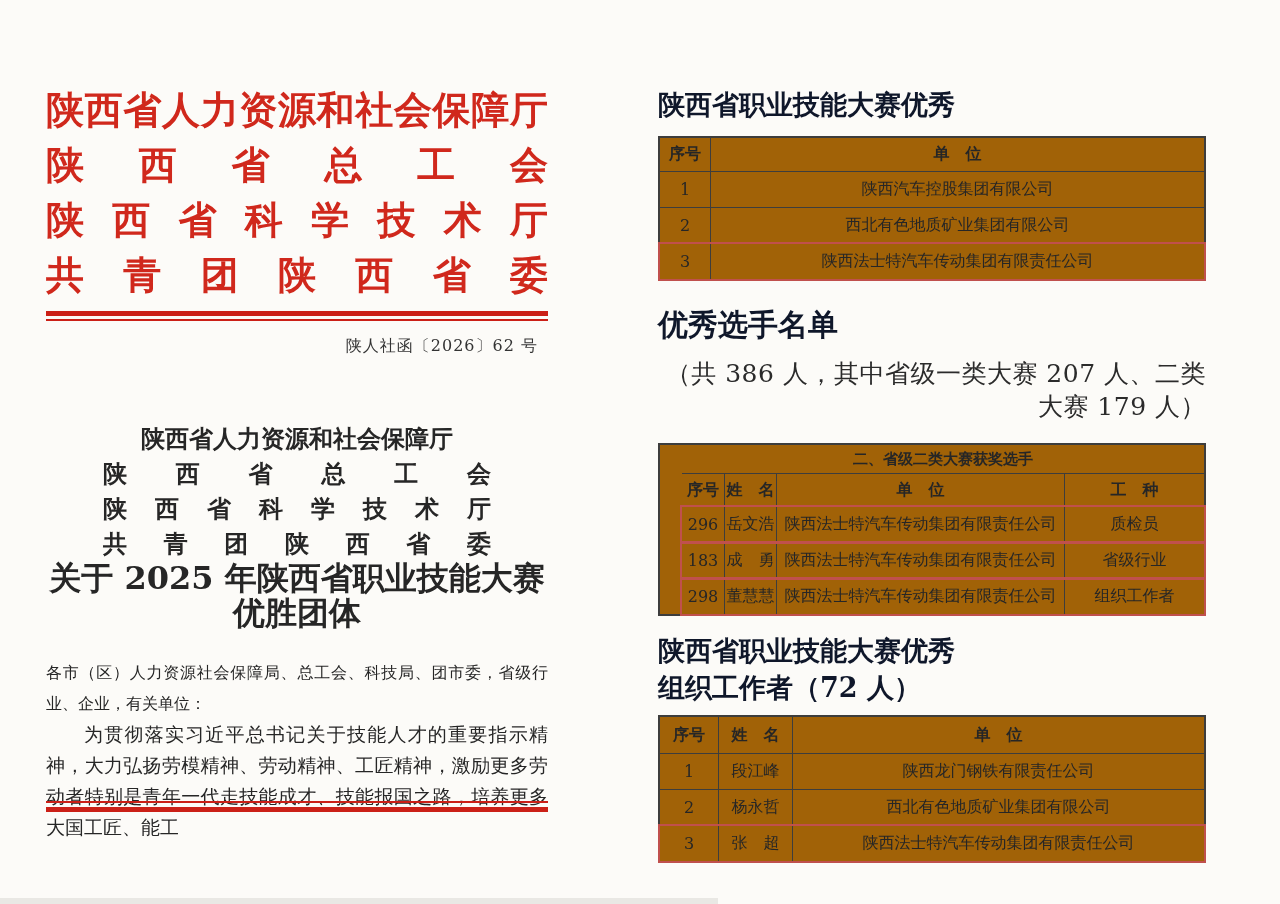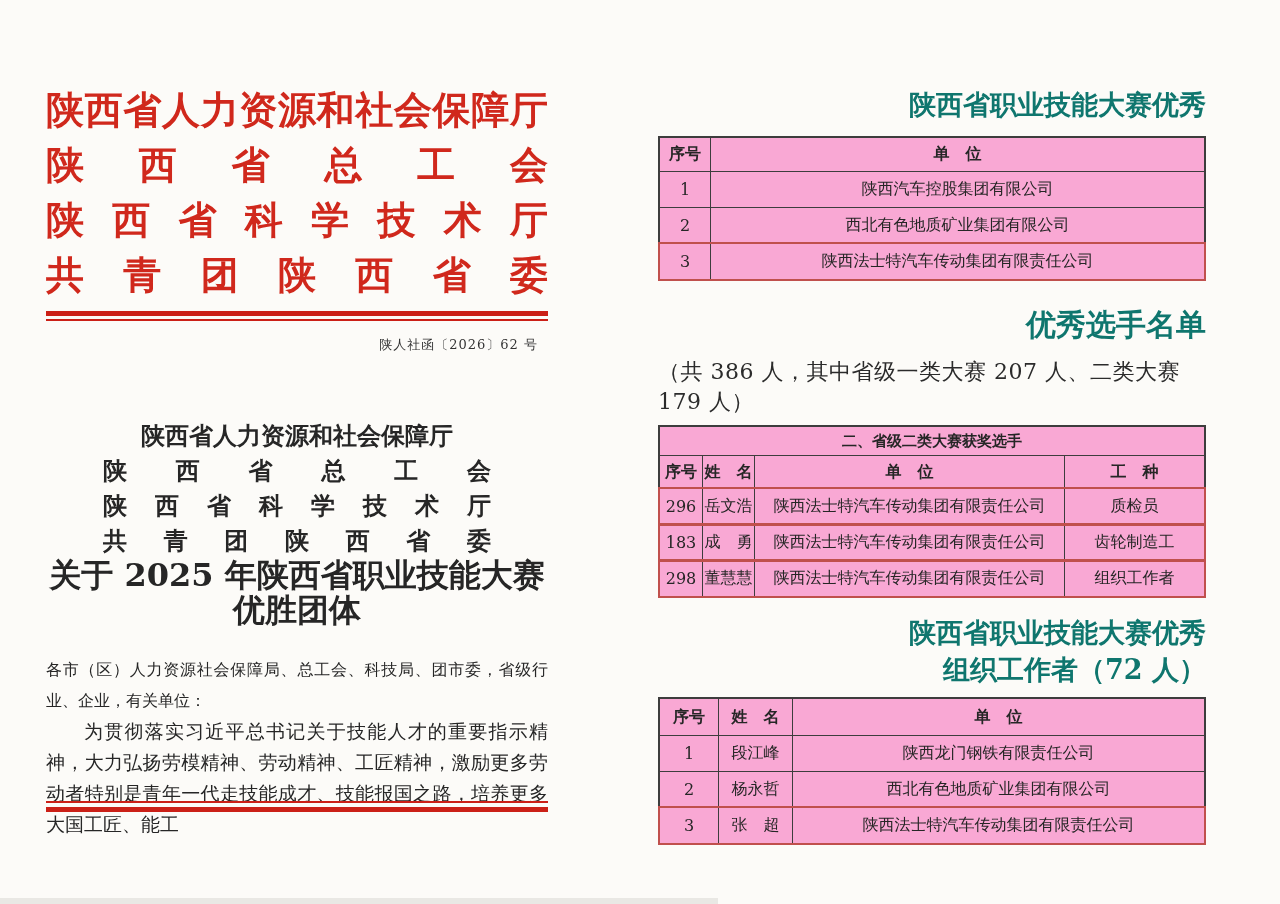--- a/index.html
+++ b/index.html
@@ -10,43 +10,43 @@
   }
   
   .left-page { position:absolute; left:46px; top:0; width:502px; height:904px; }
   .red-head { margin-top:82px; }
   .red-head-line {
     font-size:38px; font-weight:700; color:#d0281c; line-height:55px;
     white-space:nowrap;
   }
   .sep-thick { height:5px; background:#cb2017; margin-top:9px; }
   .sep-thin  { height:2px; background:#cb2017; margin-top:3px; }
-  .doc-no { margin-top:15px; font-size:13px; text-align:right; padding-right:10px; letter-spacing:1px; color:#333; }
+  .doc-no { margin-top:15px; font-size:16px; text-align:right; padding-right:10px; letter-spacing:1px; color:#333; }
   .title-block { margin-top:64px; }
   .t-center { font-size:24px; font-weight:700; line-height:35px; text-align:center; }
   .t-just   { width:388px; margin:0 auto; font-size:24px; font-weight:700; line-height:35px; }
   .subject  { font-size:32px; font-weight:700; line-height:35px; text-align:center; }
   .saluation { margin:26px 0 0 0; font-size:16px; line-height:31px; text-align:justify; }
   .body-p    { margin:0; font-size:19px; line-height:31px; text-align:justify; text-indent:2em; }
   .foot-sep  { position:absolute; top:801px; left:0; right:0; }
   .foot-thin  { height:2px; background:#cb2017; }
   .foot-thick { height:5px; background:#cb2017; margin-top:4px; }
   .bottom-strip { position:absolute; left:0; bottom:0; width:718px; height:6px; background:#e9e8e4; }
 
   
   .right-page { position:absolute; left:658px; top:0; width:548px; }
-  .sec-title { font-size:27px; font-weight:700; line-height:37px; text-align:right; color:#0f766e; }
+  .sec-title { font-size:27px; font-weight:700; line-height:37px; text-align:left; color:#0f172a; }
   .sec-title.first { margin-top:86px; }
   .sec-title.mid   { margin-top:24px; font-size:30px; line-height:40px; }
   .sec-title.third { margin-top:16px; }
-  .subtitle { margin-top:12px; font-size:22px; text-align:left; color:#2b2b2b; letter-spacing:0.5px; }
-
-  .tbl { border:2px solid #3d3d3d; background:#f9a8d4; }
+  .subtitle { margin-top:12px; font-size:25px; text-align:right; color:#2b2b2b; letter-spacing:0.5px; }
+
+  .tbl { border:2px solid #3d3d3d; background:#a16207; }
   .tbl.m1 { margin-top:13px; }
-  .tbl.m2 { margin-top:8px; }
+  .tbl.m2 { margin-top:20px;padding-left:22px; }
   .tbl.m3 { margin-top:9px;  }
   .row {
     display:grid; align-items:center; text-align:center;
     font-size:16px; position:relative; border-top:1.5px solid #3d3d3d;
   }
   .row:first-child { border-top:none; }
   .row.head { font-weight:700; }
   .g2 { grid-template-columns:50px 1fr; }
   .g4 { grid-template-columns:42px 52px 1fr 140px; }
   .g3 { grid-template-columns:58px 74px 1fr; }
@@ -196,21 +196,21 @@
     <div class="row g4 h35 hl">
       <div class="cell">296</div>
       <div class="cell">岳文浩</div>
       <div class="cell">陕西法士特汽车传动集团有限责任公司</div>
       <div class="cell">质检员</div>
     </div>
     <div class="row g4 h35 hl">
       <div class="cell">183</div>
       <div class="cell">成　勇</div>
       <div class="cell">陕西法士特汽车传动集团有限责任公司</div>
-      <div class="cell">齿轮制造工</div>
+      <div class="cell">省级行业</div>
     </div>
     <div class="row g4 h35 hl">
       <div class="cell">298</div>
       <div class="cell">董慧慧</div>
       <div class="cell">陕西法士特汽车传动集团有限责任公司</div>
       <div class="cell">组织工作者</div>
     </div>
   </div>
 
   <div class="sec-title third">陕西省职业技能大赛优秀</div>

